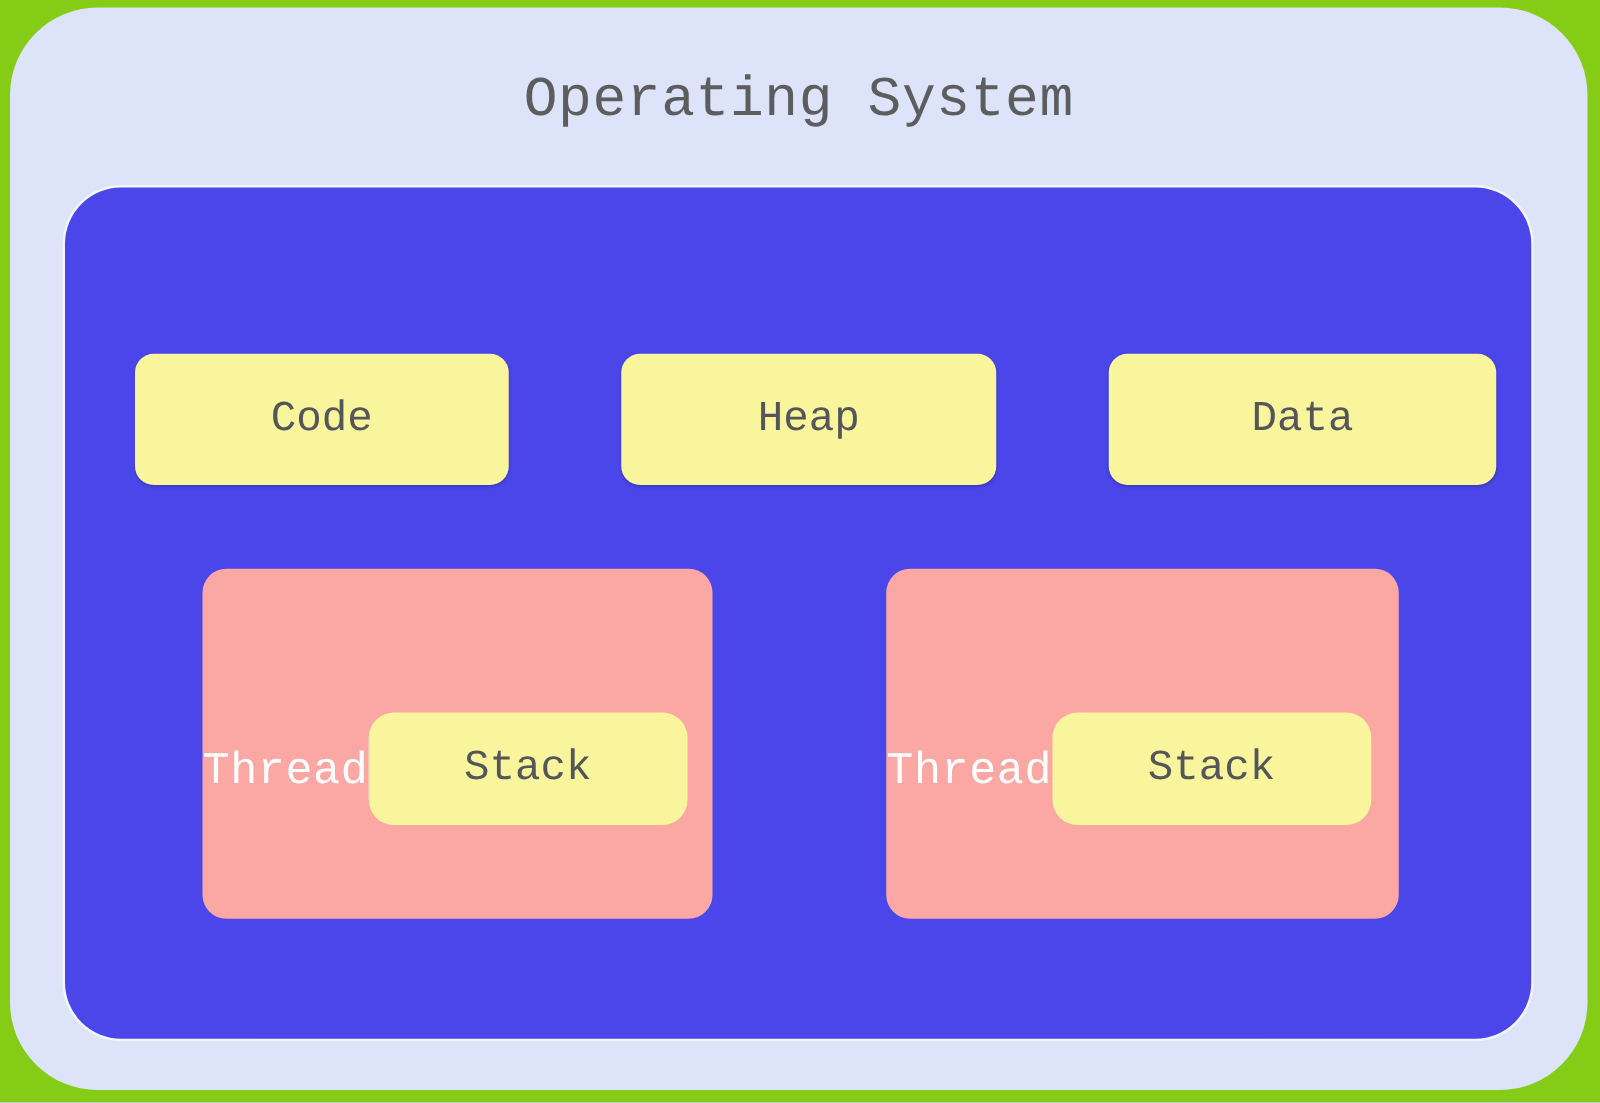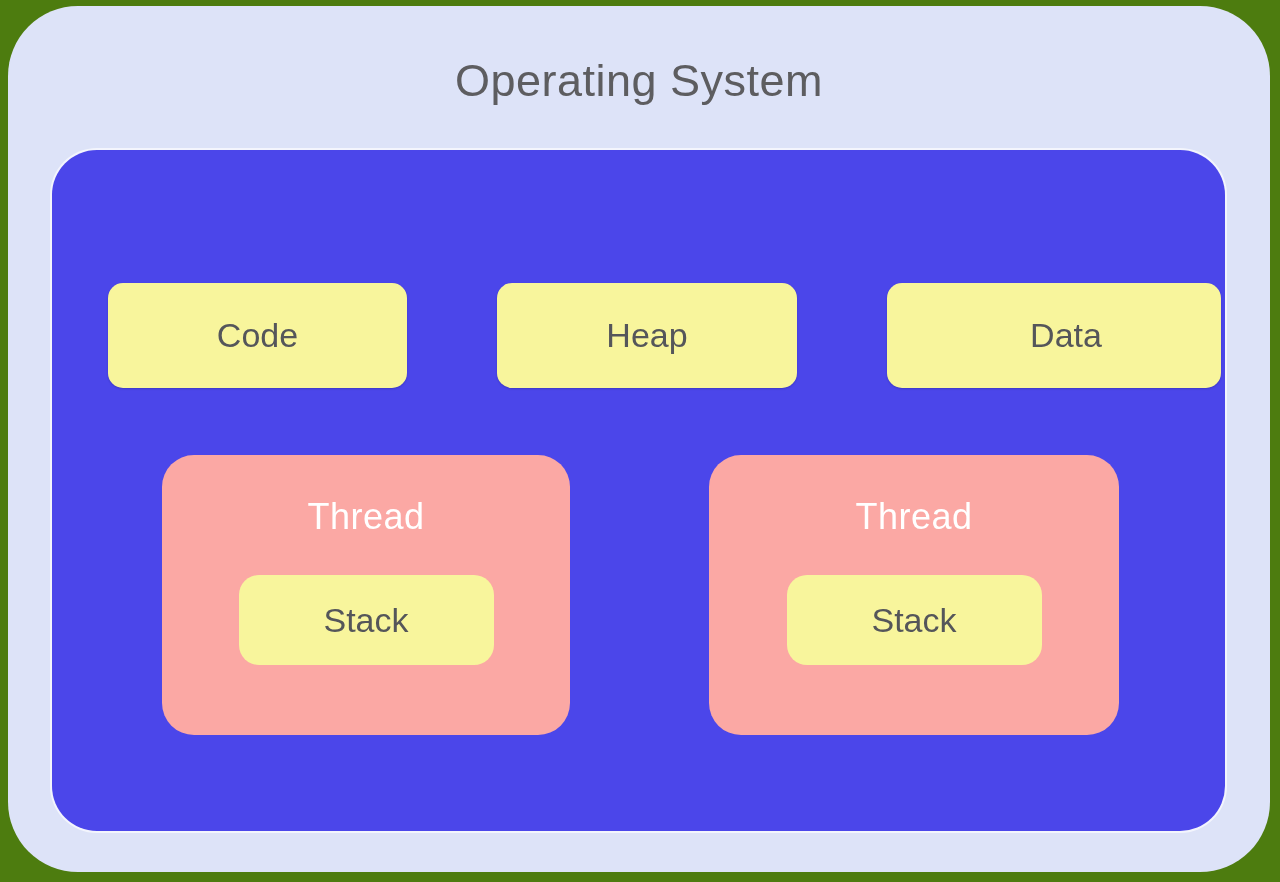--- a/index.html
+++ b/index.html
@@ -5,22 +5,23 @@
   html, body {
     margin: 0;
     padding: 0;
     background: #ffffff;
     font-family: "Liberation Sans", sans-serif;
   }
   .stage {
     position: relative;
     width: 1280px;
     height: 882px;
-    background: #4d7c0f;
+    background: #84cc16;
     overflow: hidden;
+    font-family: Liberation Mono, monospace;
   }
   
   .os-box {
     position: absolute;
     left: 8px;
     top: 6px;
     width: 1262px;
     height: 866px;
     background: var(--os-background, #dde3f8);
     border-radius: 70px;
@@ -67,30 +68,29 @@
     border-radius: 15px;
     display: flex;
     align-items: center;
     justify-content: center;
     font-size: 34px;
     color: var(--segment-text, #55565a);
     box-shadow: 0 1px 2px rgba(20,20,80,0.25);
   }
   .segment-code { left: 56px;  width: 299px; }
   .segment-heap { left: 445px; width: 300px; }
-  .segment-data { left: 835px; width: 310px; padding-left: 24px; }
+  .segment-data { left: 835px; width: 310px; }
   
   .thread-box {
     position: absolute;
     top: 305px;
     height: 280px;
     background: var(--thread-background, #fba8a4);
-    border-radius: 32px;
+    border-radius: 19px;
     display: flex;
-    flex-direction: column;
     align-items: center;
   }
   .thread-left  { left: 110px; width: 408px; }
   .thread-right { left: 657px; width: 410px; }
   .thread-title {
     margin-top: 44px;
     font-size: 36px;
     line-height: 1;
     color: var(--light-text, #ffffff);
     letter-spacing: 0.5px;

